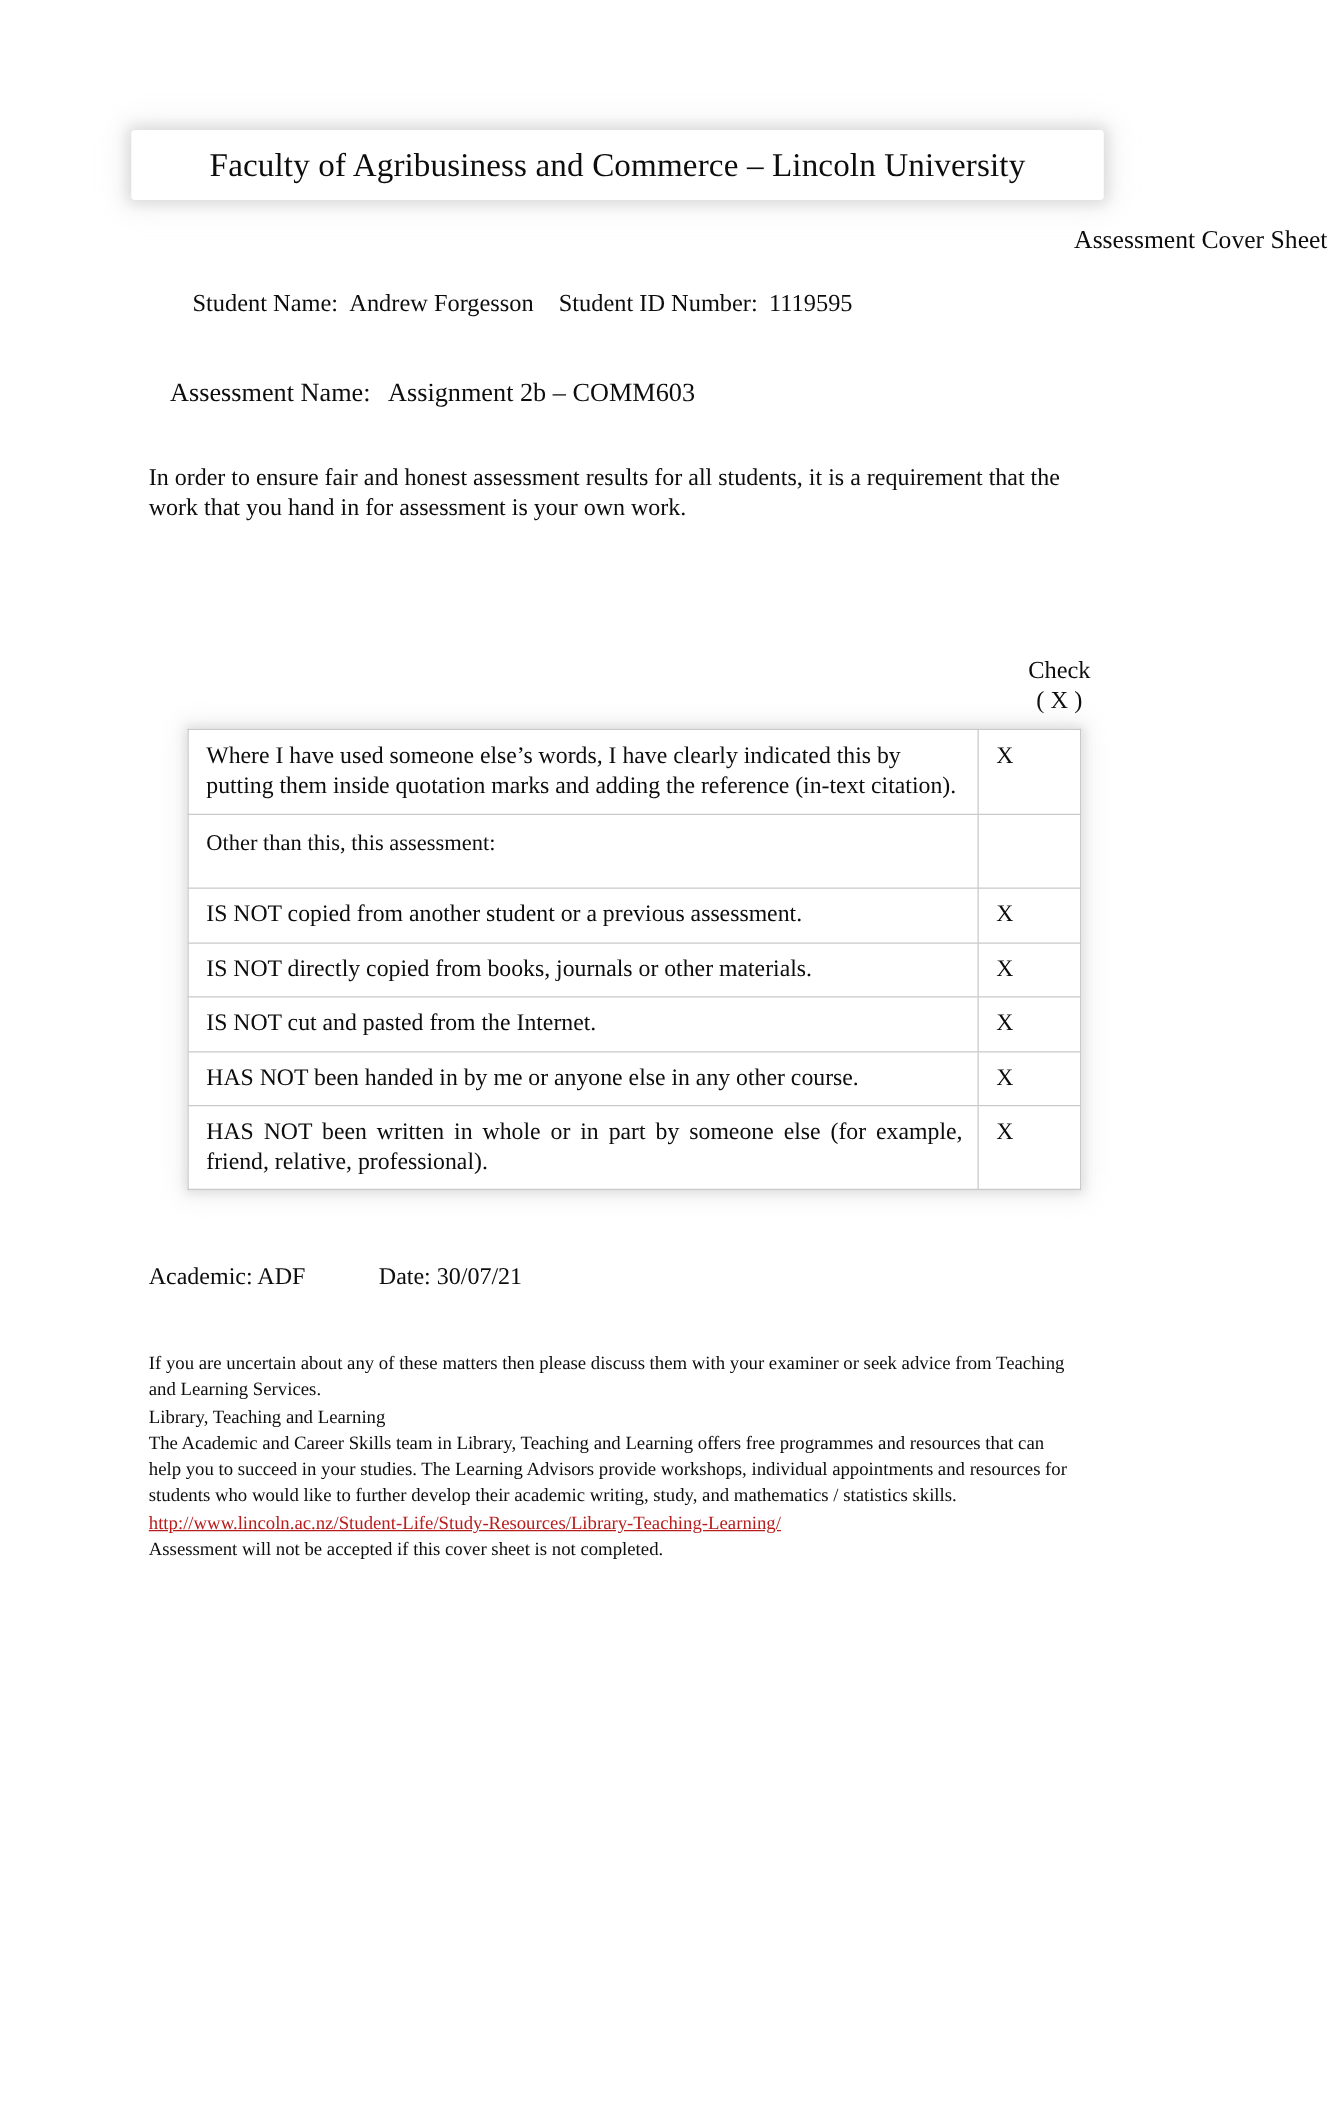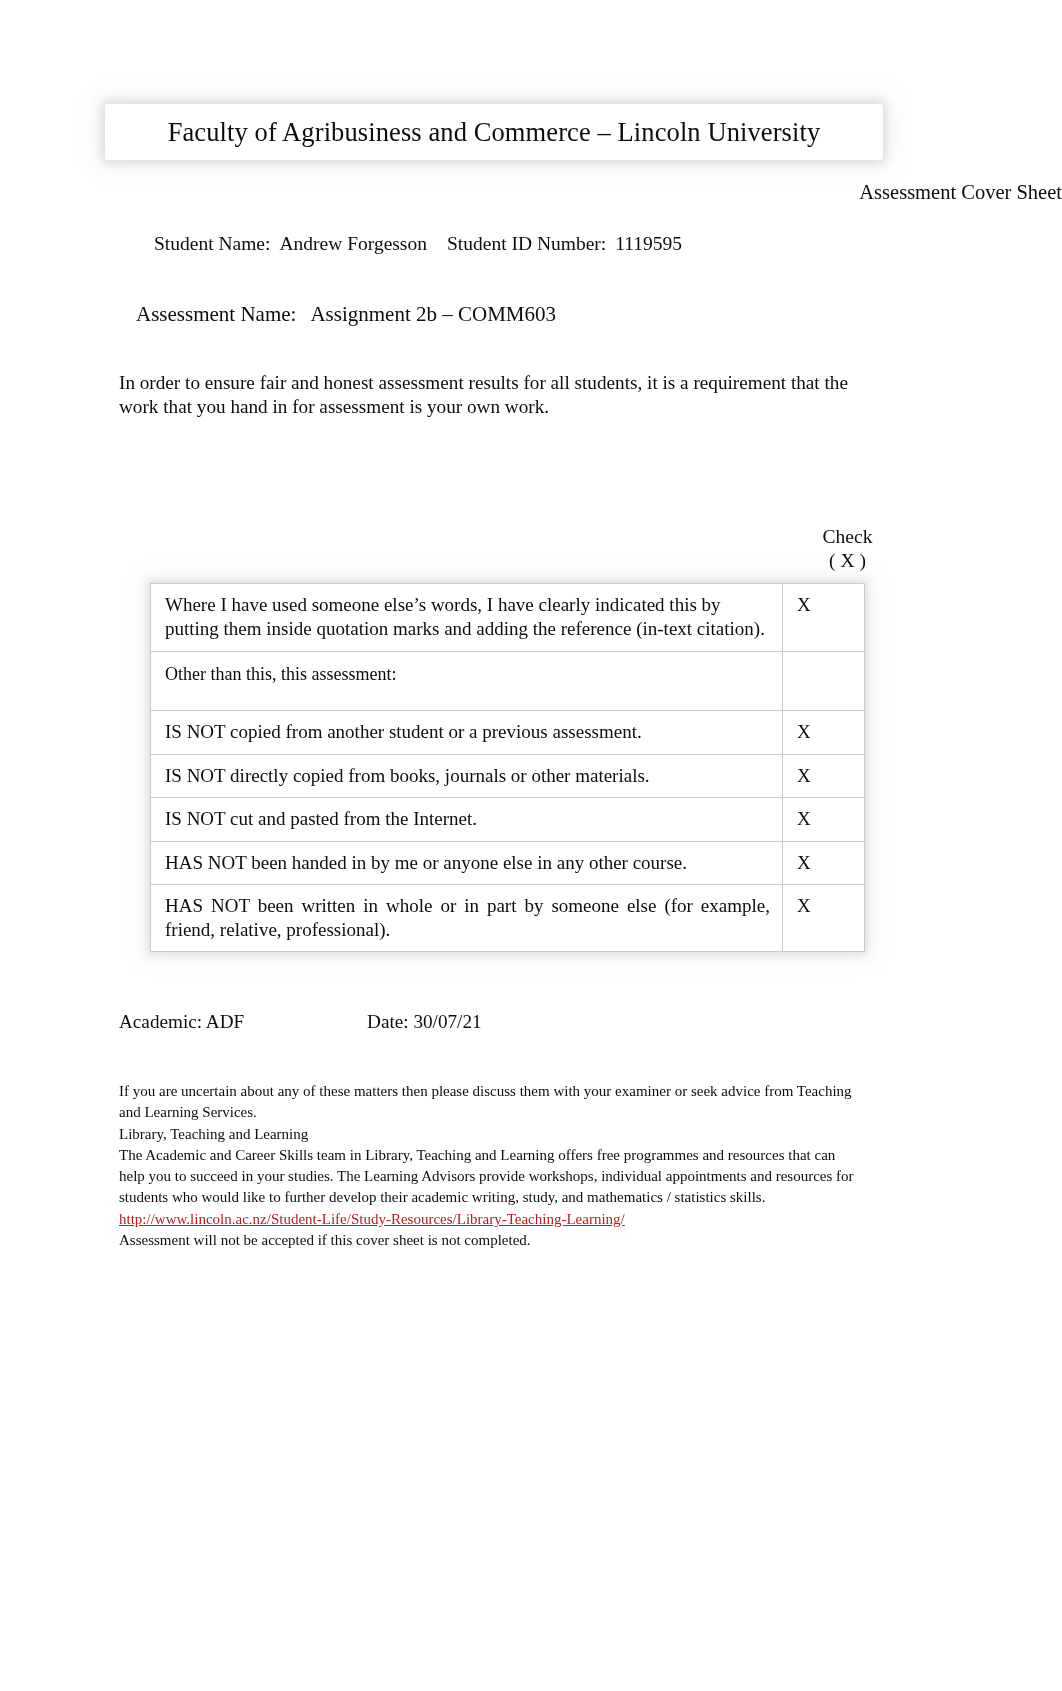--- a/index.html
+++ b/index.html
@@ -161,21 +161,21 @@
   .sig-row {
     position: absolute;
     left: 119px;
     top: 1011px;
     width: 700px;
     font-size: 19.2px;
     white-space: nowrap;
   }
   .sig-row .sig-date {
     display: inline-block;
-    margin-left: 118px;
+    margin-left: 54px;
   }
 
   
   .footer {
     position: absolute;
     left: 119px;
     top: 1081px;
     width: 740px;
     font-size: 15px;
     line-height: 21.3px;

